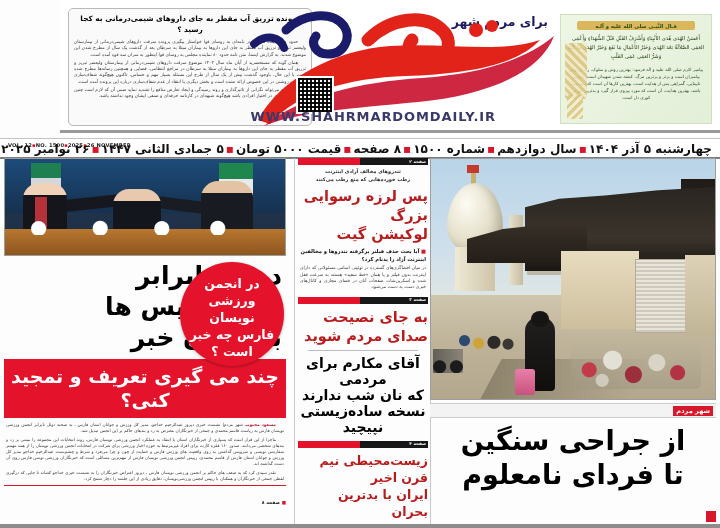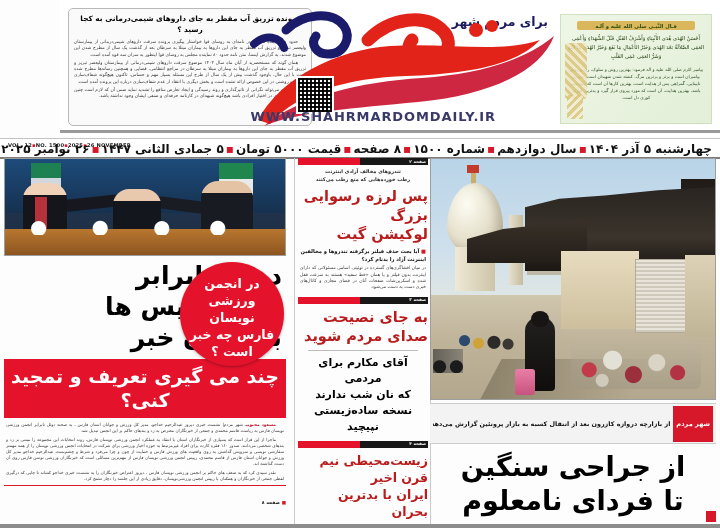--- a/index.html
+++ b/index.html
@@ -167,21 +167,21 @@
   .shadow1{position:absolute;left:60px;bottom:0;width:150px;height:40px;background:linear-gradient(100deg,rgba(90,80,60,.45),rgba(120,110,85,0));transform:skewX(-28deg);}
 
   
   .kicker{
     margin-top:3px;display:flex;align-items:center;gap:3px;
     background:#f3f3f3;border-top:1px solid #ccc;border-bottom:1px solid #ccc;
     padding:1.5px 3px;
   }
   .kicker-badge{
     background:#d7182a;color:#fff;font-size:6.6px;font-weight:bold;
-    padding:14px 3px;white-space:nowrap;
+    padding:1px 3px;white-space:nowrap;
   }
   .kicker-txt{font-size:6.4px;font-weight:bold;color:#111;white-space:nowrap;overflow:hidden;letter-spacing:-.25px;}
 
   .lead-head{
     margin-top:6px;text-align:center;font-size:27px;font-weight:bold;
     line-height:34px;color:#000;letter-spacing:-1px;
   }
 
   
   .secbar{position:relative;height:7px;margin:0 0 3px 0;display:flex;}
@@ -203,21 +203,21 @@
     font-size:5.2px;line-height:7.6px;color:#111;font-weight:bold;
     text-align:right;padding:0 2px;letter-spacing:-.1px;
   }
   .bullet b.dot{color:#d7182a;}
   .mid-body{
     font-size:4.5px;line-height:6.4px;text-align:justify;color:#3d3d3d;
     padding:0 2px;margin-top:2px;
   }
   .hr-thin{height:1px;background:#bdbdbd;margin:4px 10px;}
   .mid-sub{
-    text-align:center;font-size:11px;font-weight:bold;line-height:16px;
+    text-align:center;font-size:14px;font-weight:bold;line-height:16px;
     color:#000;letter-spacing:-.5px;
   }
 
   
   .ph-press{width:280px;height:96px;}
   .pr-bg{position:absolute;inset:0;background:linear-gradient(180deg,#243a55,#1d2d42);}
   .pr-banner{position:absolute;left:0;top:0;width:100%;height:54px;background:linear-gradient(180deg,#1d4b7a,#16314f);}
   .pr-flag{position:absolute;right:32px;top:4px;width:34px;height:48px;
     background:linear-gradient(180deg,#1f8a4c 0 33%,#f2f2f2 33% 66%,#c9302c 66% 100%);opacity:.95;}
   .pr-flag2{position:absolute;left:26px;top:4px;width:30px;height:46px;
@@ -347,21 +347,20 @@
         <div class="moto"></div>
         <div class="ppl"></div>
         <div class="chador"></div>
         <div class="chador-head"></div>
         <div class="suitcase"></div>
 
       </div>
 
       <div class="kicker">
         <span class="kicker-badge">شهر مردم</span>
-        <span class="kicker-txt">از بازارچه دروازه کازرون بعد از انتقال کسبه به بازار پروتئین گزارش می‌دهد</span>
       </div>
 
       <div class="lead-head">
         <div>از جراحی سنگین</div>
         <div>تا فردای نامعلوم</div>
       </div>
     </div>
 
     <div class="col col-mid">
 

